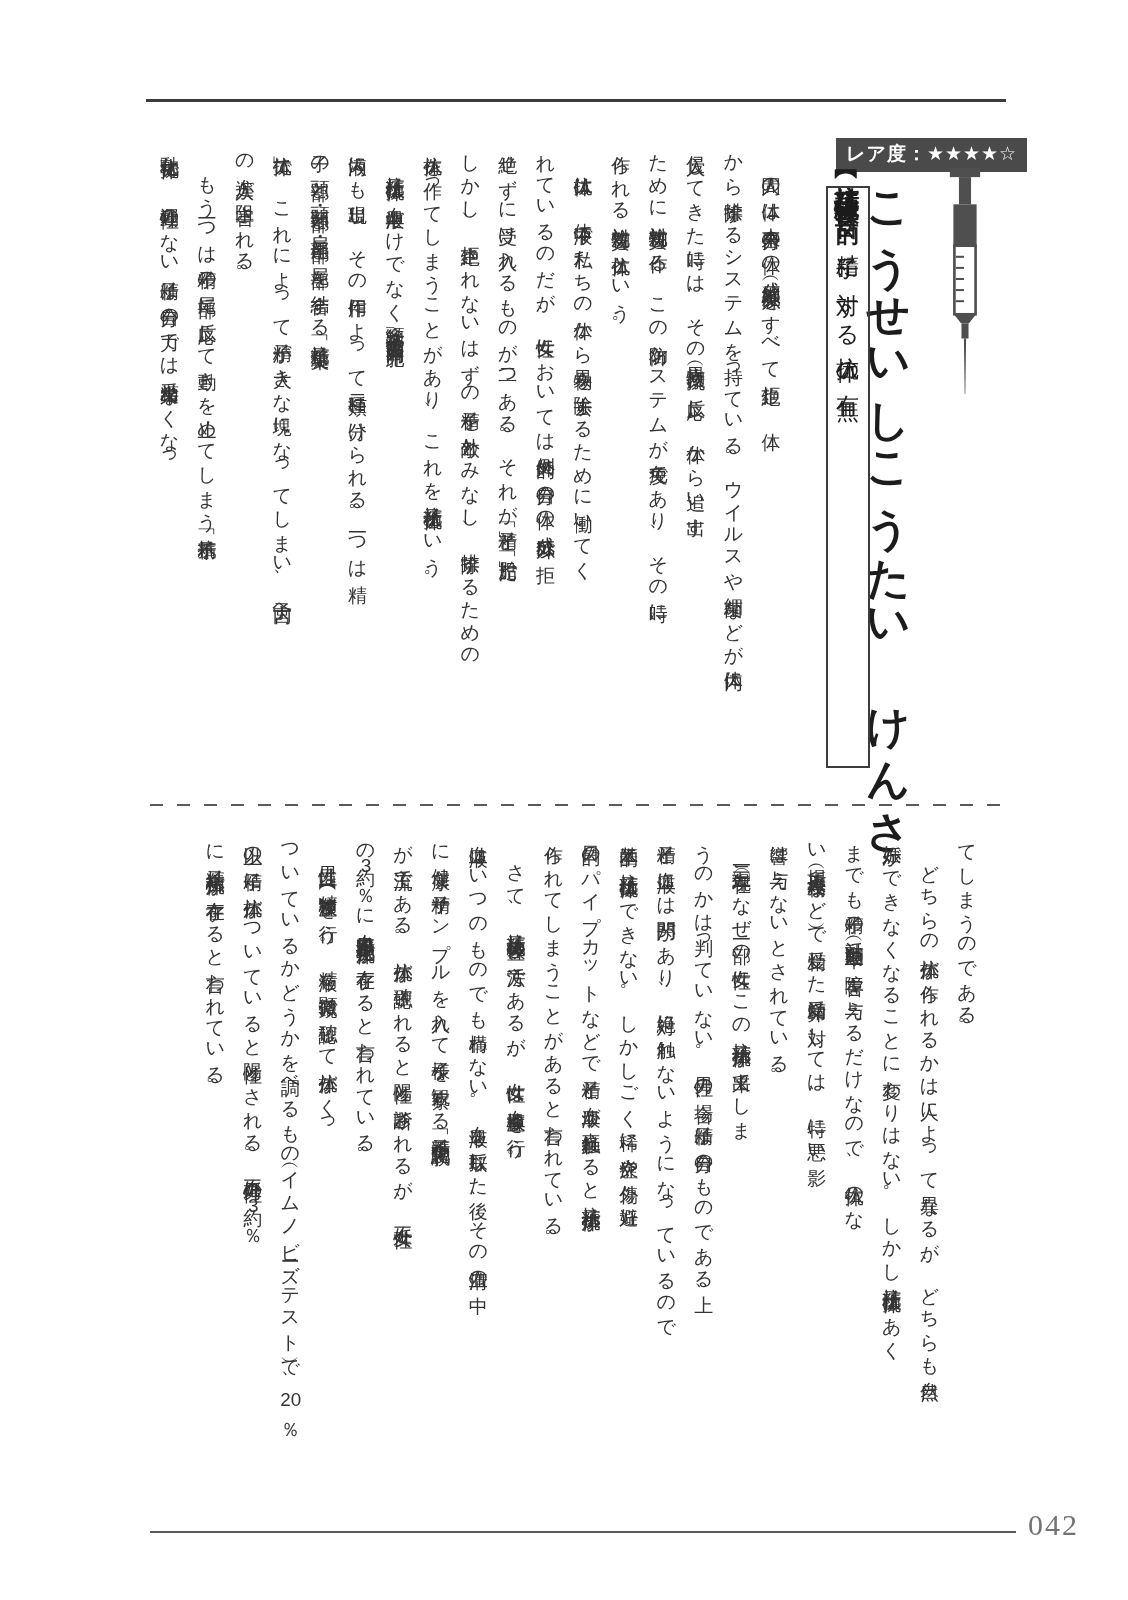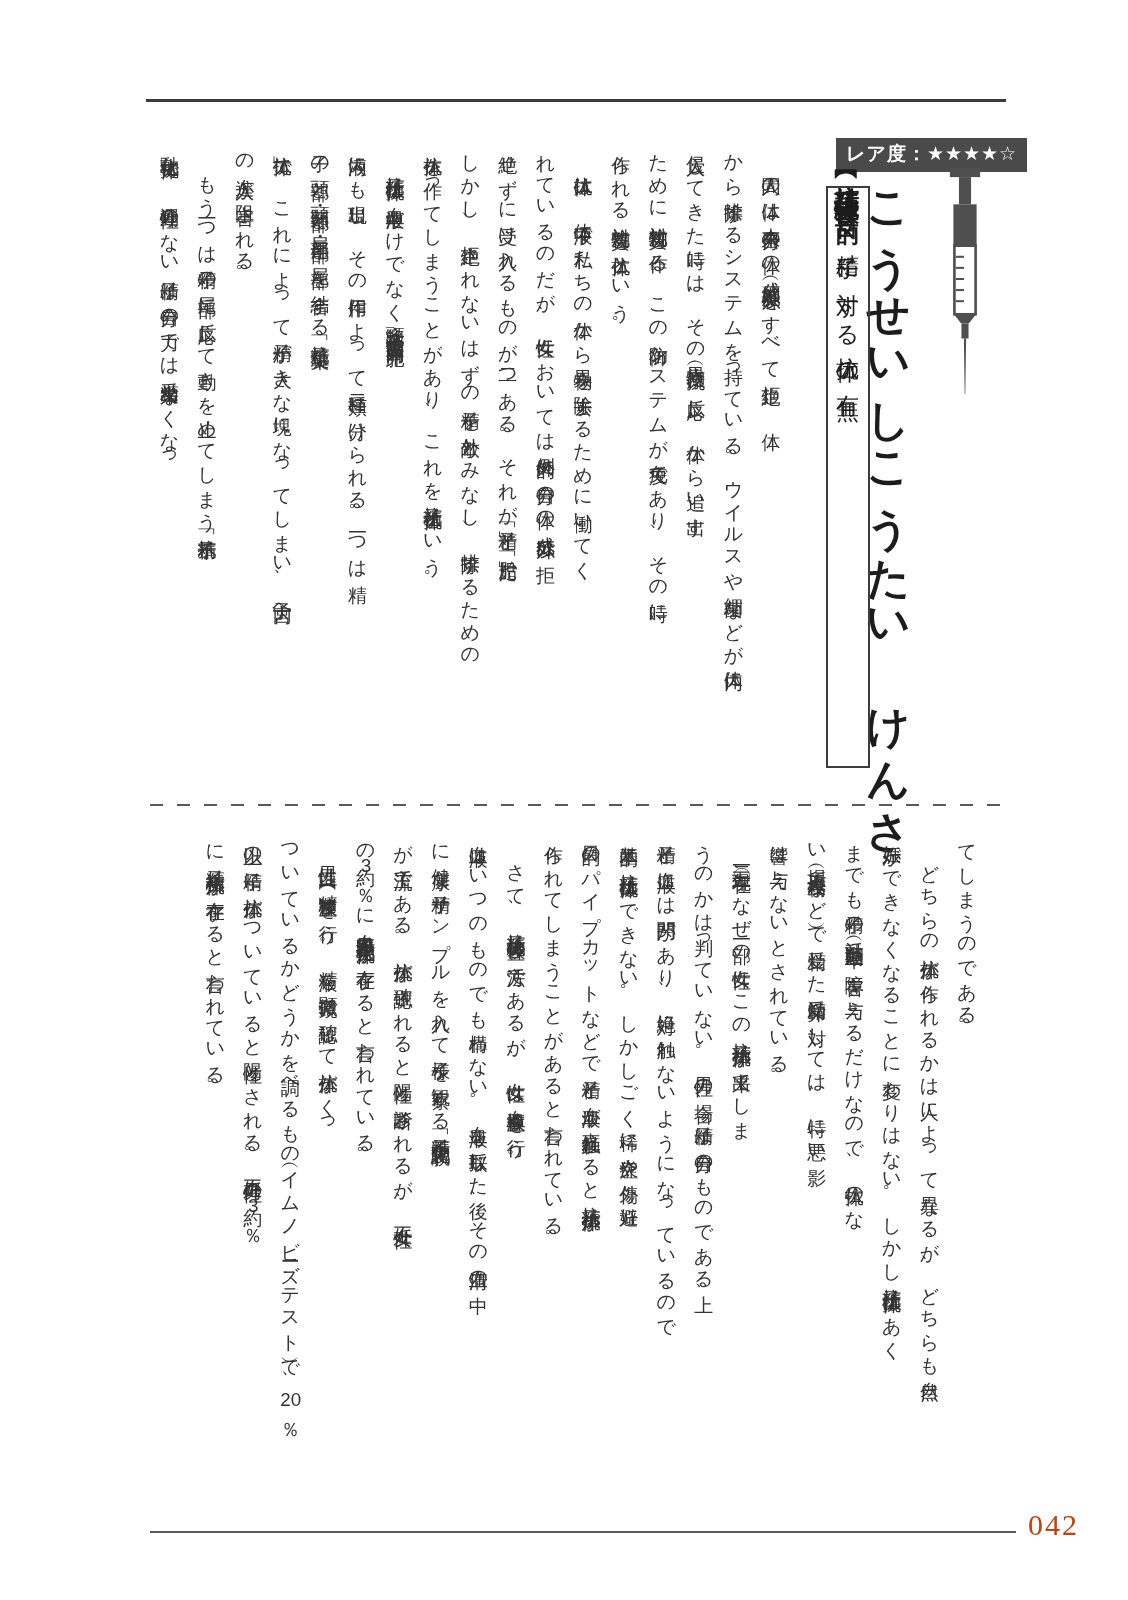--- a/index.html
+++ b/index.html
@@ -8,21 +8,21 @@
     font-family:"Liberation Sans","DejaVu Sans",sans-serif;
     color:#303030;overflow:hidden;
   }
   .abs{position:absolute;}
   
   .top-rule{left:146px;top:99px;width:860px;height:3px;background:#3b3b3b;}
   .dashed-rule{left:150px;top:804px;width:860px;height:2px;
     background:repeating-linear-gradient(to right,#5a5a5a 0 13px,transparent 13px 27px);}
   .footer-rule{left:150px;top:1531px;width:866px;height:2px;background:#5a5a5a;}
   .page-num{left:1028px;top:1508px;font-family:"Liberation Serif","DejaVu Serif",serif;
-    font-size:30px;color:#c2410c;letter-spacing:2px;}
+    font-size:30px;color:#737373;letter-spacing:2px;}
   
   .badge{left:836px;top:138px;background:#4a4a4a;color:#ffffff;
     font-size:19px;font-weight:bold;padding:3px 10px 5px 10px;letter-spacing:1px;white-space:nowrap;}
   
   .v{writing-mode:vertical-rl;text-orientation:mixed;}
   .title{right:182px;top:164px;font-family:"Liberation Serif","DejaVu Serif",serif;
     font-size:43px;font-weight:bold;letter-spacing:3px;color:#1c1c1c;line-height:58px;}
   .subtitle{right:244px;top:162px;font-size:25px;font-weight:bold;letter-spacing:3px;color:#1c1c1c;line-height:32px;}
   .purpose-box{left:826px;top:186px;width:44px;height:582px;border:2px solid #3d3d3d;
     box-sizing:border-box;display:flex;justify-content:center;}

